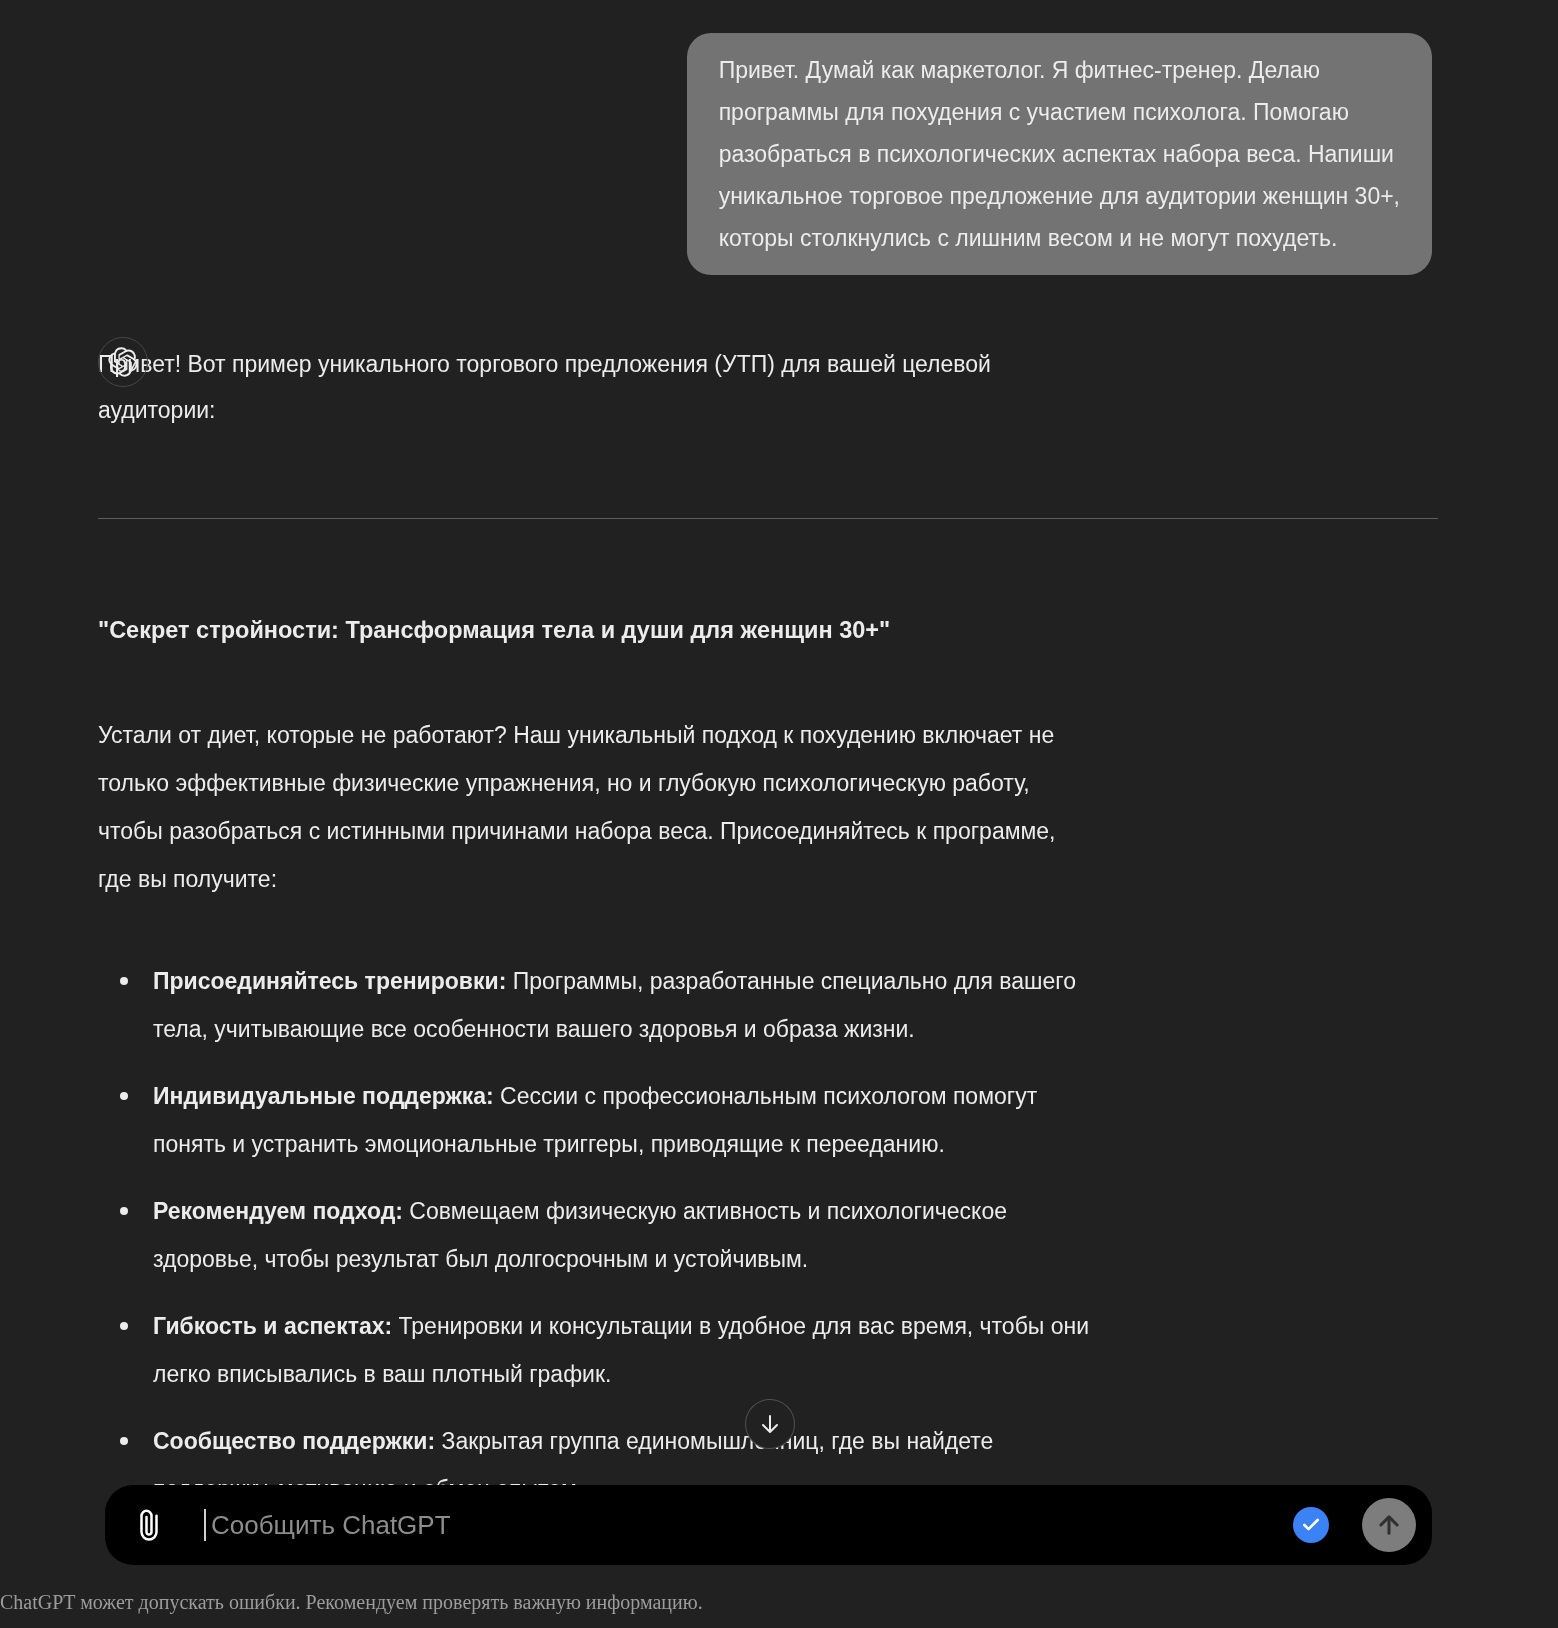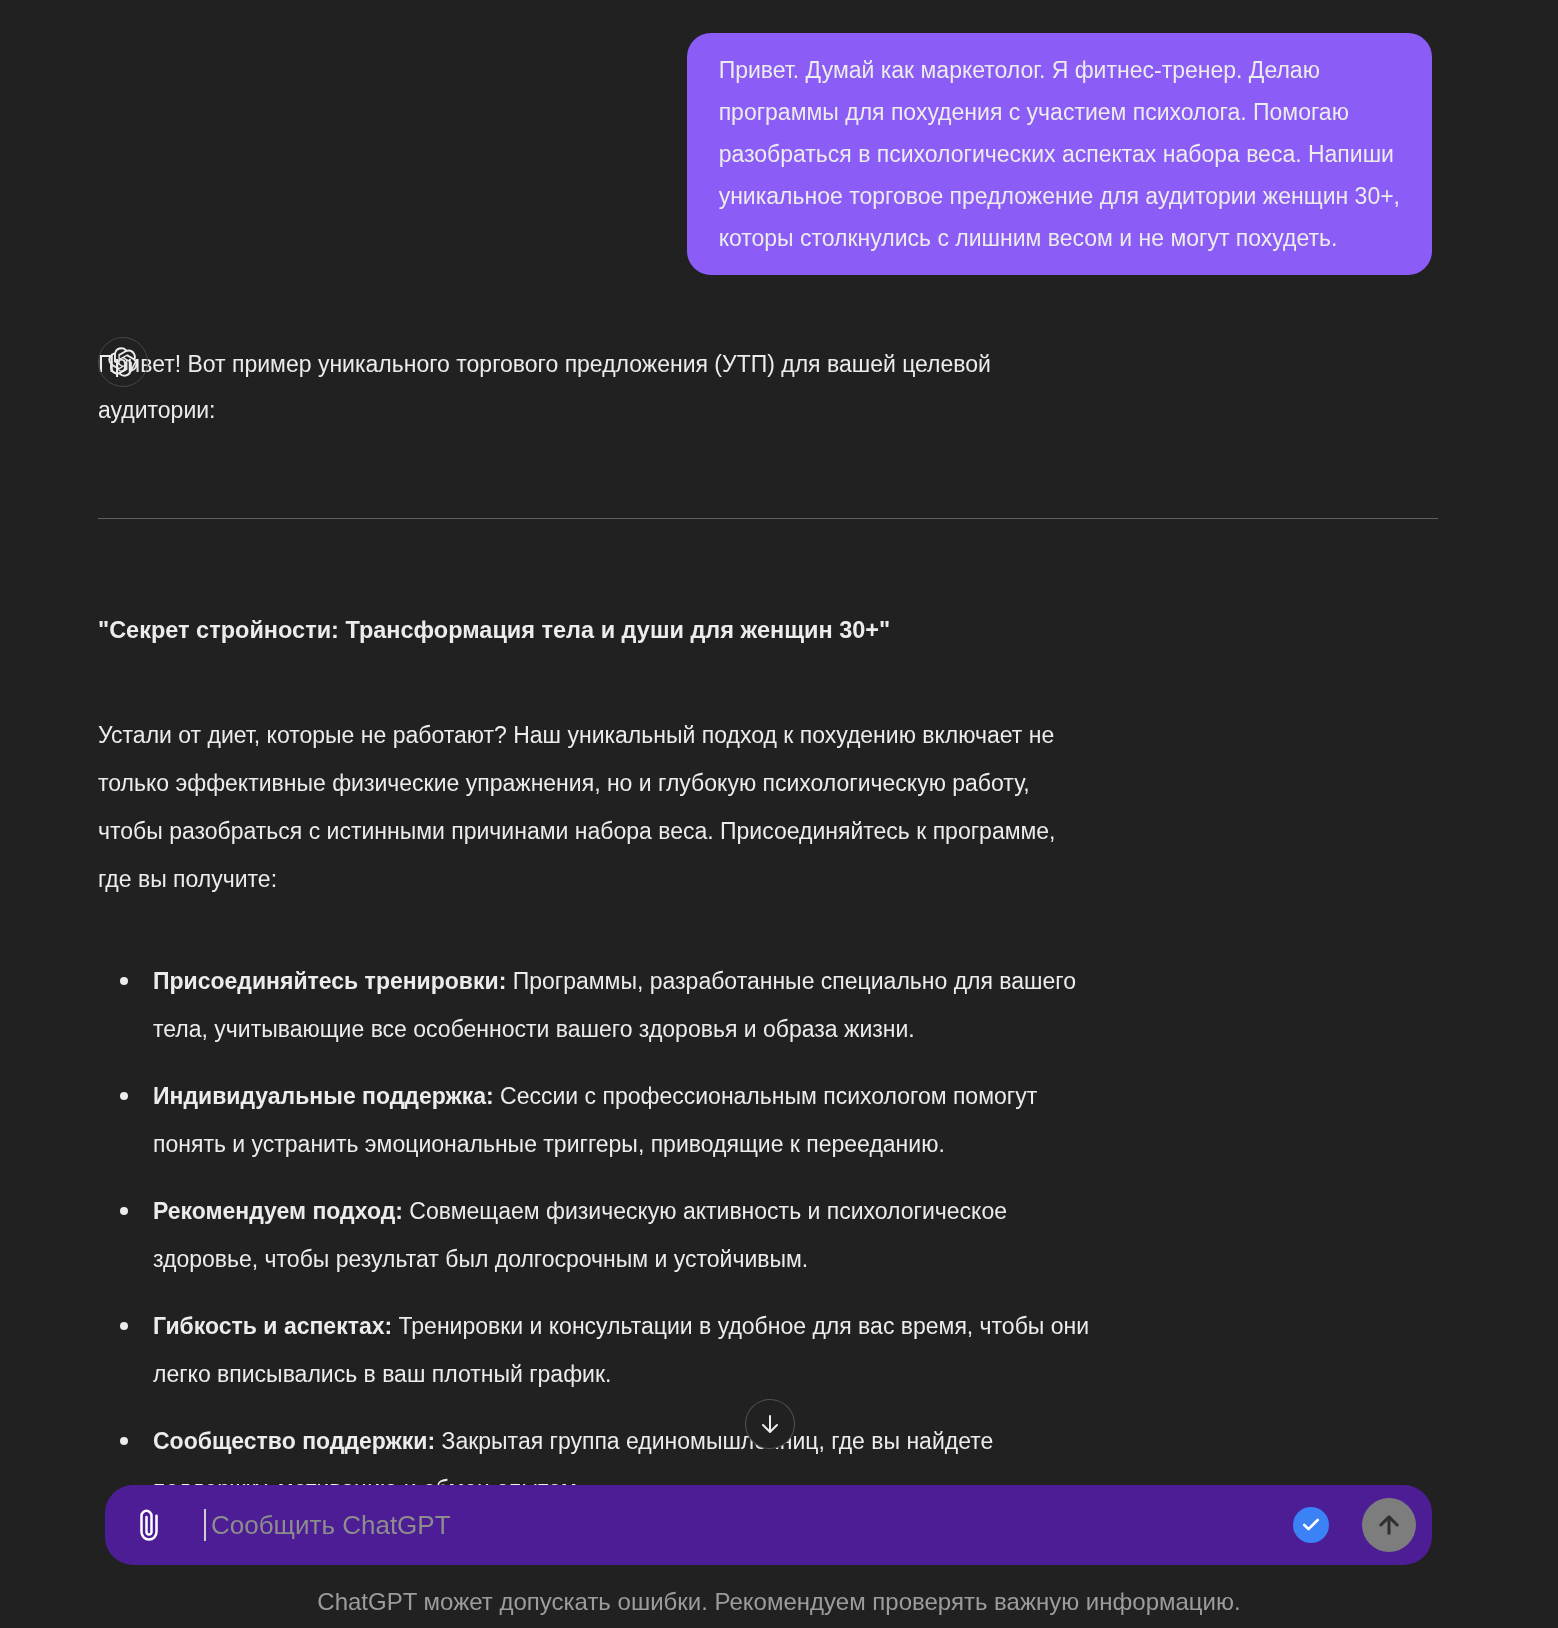--- a/index.html
+++ b/index.html
@@ -9,21 +9,21 @@
     background:#212121;
     overflow:hidden;
     font-family:"Liberation Sans","DejaVu Sans",sans-serif;
     color:#ececec;
   }
 
   
   .user-bubble{
     position:absolute; top:33px; right:126px;
     max-width:905px;
-    background:#8b5cf6;
+    background:#737373;
     border-radius:24px;
     padding:16px 32px;
     font-size:23px; line-height:42px;
     color:#ececec;
     white-space:pre-line;
   }
 
   
   .assistant{ position:absolute; left:98px; top:341px; width:1340px; }
   .avatar{
@@ -54,21 +54,21 @@
     position:absolute; left:745px; top:1399px;
     width:50px; height:50px; border-radius:50%;
     background:#212121; border:1px solid rgba(255,255,255,.22);
     display:flex; align-items:center; justify-content:center;
     z-index:6; cursor:pointer;
   }
 
   
   .composer{
     position:absolute; left:105px; right:126px; top:1485px; height:80px;
-    background:#4c1d95; border-radius:28px; z-index:7;
+    background:#000000; border-radius:28px; z-index:7;
   }
   .attach-btn{
     position:absolute; left:24px; top:20px; width:40px; height:40px;
     display:flex; align-items:center; justify-content:center;
     color:#ffffff; cursor:pointer;
   }
   .caret{
     position:absolute; left:99px; top:24px; width:2px; height:32px;
     background:#cfcfcf;
   }
@@ -85,21 +85,21 @@
     display:flex; align-items:center; justify-content:center; cursor:pointer;
   }
   .send-btn{
     position:absolute; right:16px; top:13px; width:54px; height:54px;
     border-radius:50%; background:#7d7d7d;
     display:flex; align-items:center; justify-content:center; cursor:pointer;
   }
 
   .footer{
     position:absolute; left:0; right:0; top:1588px;
-    text-align:center; color:#9c9c9c; font-size:24px; line-height:28px;
+    text-align:left; color:#9c9c9c; font-size:20px; line-height:28px;font-family:Liberation Serif, serif;
   }
 </style>
 </head>
 <body>
 
 <div class="user-bubble">Привет. Думай как маркетолог. Я фитнес-тренер. Делаю
 программы для похудения с участием психолога. Помогаю
 разобраться в психологических аспектах набора веса. Напиши
 уникальное торговое предложение для аудитории женщин 30+,
 которы столкнулись с лишним весом и не могут похудеть.</div>

